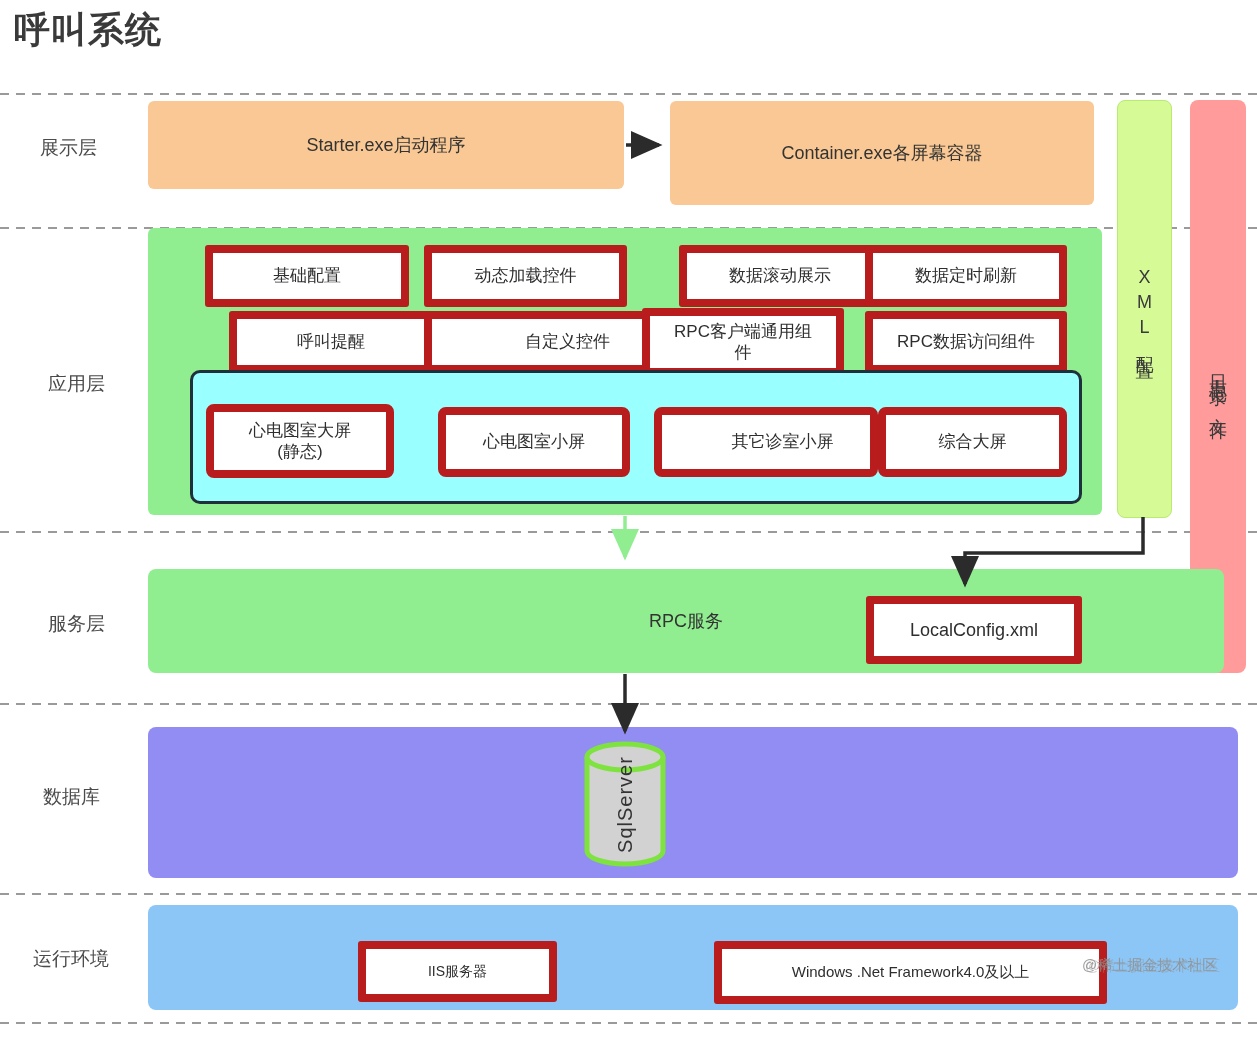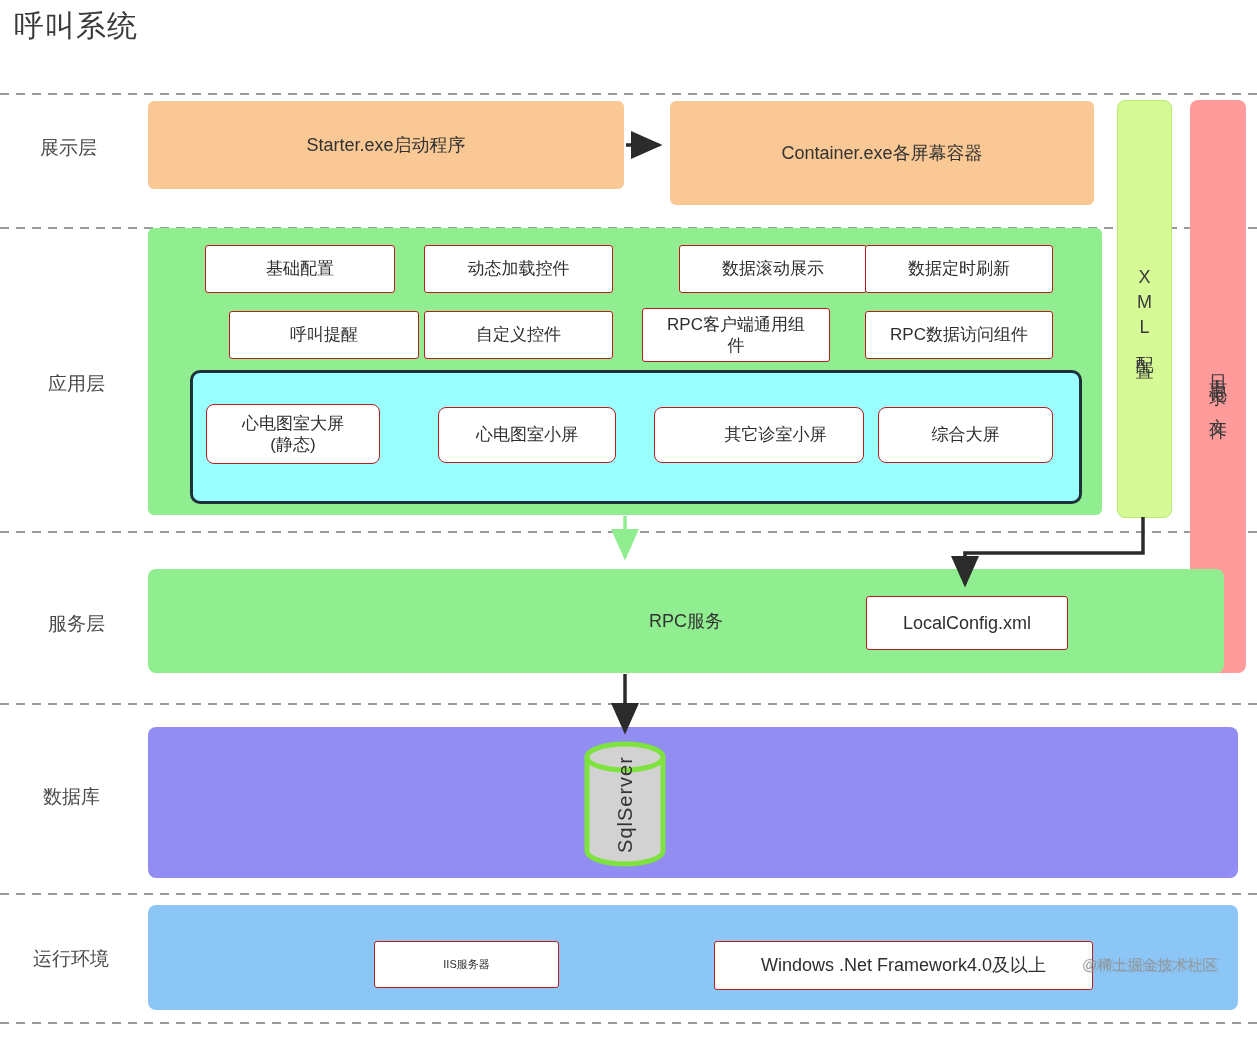--- a/index.html
+++ b/index.html
@@ -1,64 +1,64 @@
 <!DOCTYPE html>
 <html><head>
 <meta charset="utf-8">
 <style>
   html,body{margin:0;padding:0;background:#ffffff;}
   #canvas{
     position:relative;width:1257px;height:1045px;background:#ffffff;overflow:hidden;
     font-family:"Liberation Sans","DejaVu Sans",sans-serif;color:#333;
   }
-  .title{position:absolute;left:14px;top:6px;font-size:30px;font-weight:400;color:#3a3a3a;letter-spacing:1px;}
+  .title{position:absolute;left:14px;top:6px;font-size:36px;font-weight:700;color:#3a3a3a;letter-spacing:1px;}
   .dash{position:absolute;left:0;width:1257px;height:2px;
     background:repeating-linear-gradient(90deg,#9a9a9a 0 9px,transparent 9px 16px);}
   .layer-label{position:absolute;font-size:19px;color:#4a4a4a;font-family:Liberation Serif, serif;}
   
   .obox{position:absolute;background:#f9c894;border-radius:6px;display:flex;align-items:center;justify-content:center;font-size:18px;color:#333;}
   .box-starter{left:148px;top:101px;width:476px;height:88px;}
   .box-container{left:670px;top:101px;width:424px;height:104px;}
   
   .vcol{position:absolute;border-radius:8px;display:flex;align-items:center;justify-content:center;}
   .xml-col{left:1117px;top:100px;width:53px;height:416px;background:#d6fa96;border:1px solid #b9ea72;}
   .log-col{left:1190px;top:100px;width:56px;height:573px;background:#ff9b9b;}
   .vtext{font-size:18px;color:#3a3a3a;writing-mode:vertical-lr;letter-spacing:5px;}
   .vtext.upright{text-orientation:upright;}
   
   .app-box{position:absolute;left:148px;top:228px;width:954px;height:287px;background:#90ee90;border-radius:6px;}
-  .wbox{position:absolute;background:#ffffff;border:1px solid #b91c1c;border-radius:3px;
+  .wbox{position:absolute;background:#ffffff;border:8px solid #b91c1c;border-radius:3px;
     display:flex;align-items:center;justify-content:center;text-align:center;font-size:17px;color:#2e2e2e;white-space:pre-line;line-height:1.25;}
   .c0{left:205px;top:245px;width:188px;height:46px;}
   .c1{left:424px;top:245px;width:187px;height:46px;}
   .c2{left:642px;top:245px;width:186px;height:46px;margin-left:37px;}
   .c3{left:865px;top:245px;width:186px;height:46px;}
   .c4{left:205px;top:311px;width:188px;height:46px;margin-left:24px;}
-  .c5{left:424px;top:311px;width:187px;height:46px;}
+  .c5{left:424px;top:311px;width:187px;height:46px;padding-left:42px;}
   .c6{left:642px;top:308px;width:186px;height:52px;}
   .c7{left:865px;top:311px;width:186px;height:46px;}
   .cyan-box{position:absolute;left:190px;top:370px;width:886px;height:128px;background:#99ffff;border:3px solid #20303a;border-radius:10px;}
   .screen{border-radius:8px;flex-direction:column;}
   .s0{left:206px;top:404px;width:172px;height:58px;}
   .s1{left:438px;top:407px;width:176px;height:54px;}
   .s2{left:654px;top:407px;width:175px;height:54px;padding-left:33px;}
   .s3{left:878px;top:407px;width:173px;height:54px;}
   
   .svc-box{position:absolute;left:148px;top:569px;width:1076px;height:104px;background:#90ee90;border-radius:8px;
     display:flex;align-items:center;justify-content:center;font-size:18px;color:#333;}
   .localconfig{left:866px;top:596px;width:200px;height:52px;font-size:18px;}
   
   .db-box{position:absolute;left:148px;top:727px;width:1090px;height:151px;background:#928df2;border-radius:8px;}
   .cyl{position:absolute;left:583px;top:741px;width:84px;height:126px;}
   .cyl-label{position:absolute;left:583px;top:741px;width:84px;height:126px;display:flex;align-items:center;justify-content:center;}
   .cyl-label span{transform:rotate(-90deg);white-space:nowrap;font-size:20px;color:#333;letter-spacing:1px;}
   
   .rt-box{position:absolute;left:148px;top:905px;width:1090px;height:105px;background:#8cc6f7;border-radius:8px;}
-  .iis{left:374px;top:941px;width:183px;height:45px;font-size:11px;}
-  .winfw{left:714px;top:941px;width:377px;height:47px;font-size:18px;}
+  .iis{left:358px;top:941px;width:183px;height:45px;font-size:14px;}
+  .winfw{left:714px;top:941px;width:377px;height:47px;font-size:15px;}
   
   .arrows{position:absolute;left:0;top:0;width:1257px;height:1045px;pointer-events:none;}
   
   .watermark{position:absolute;left:1082px;top:956px;font-size:15px;color:#8f8f8f;opacity:.85;
     text-shadow:3px 1px 0 rgba(150,150,150,.55);white-space:nowrap;}
 </style>
 </head>
 <body>
 
 <div id="canvas">

